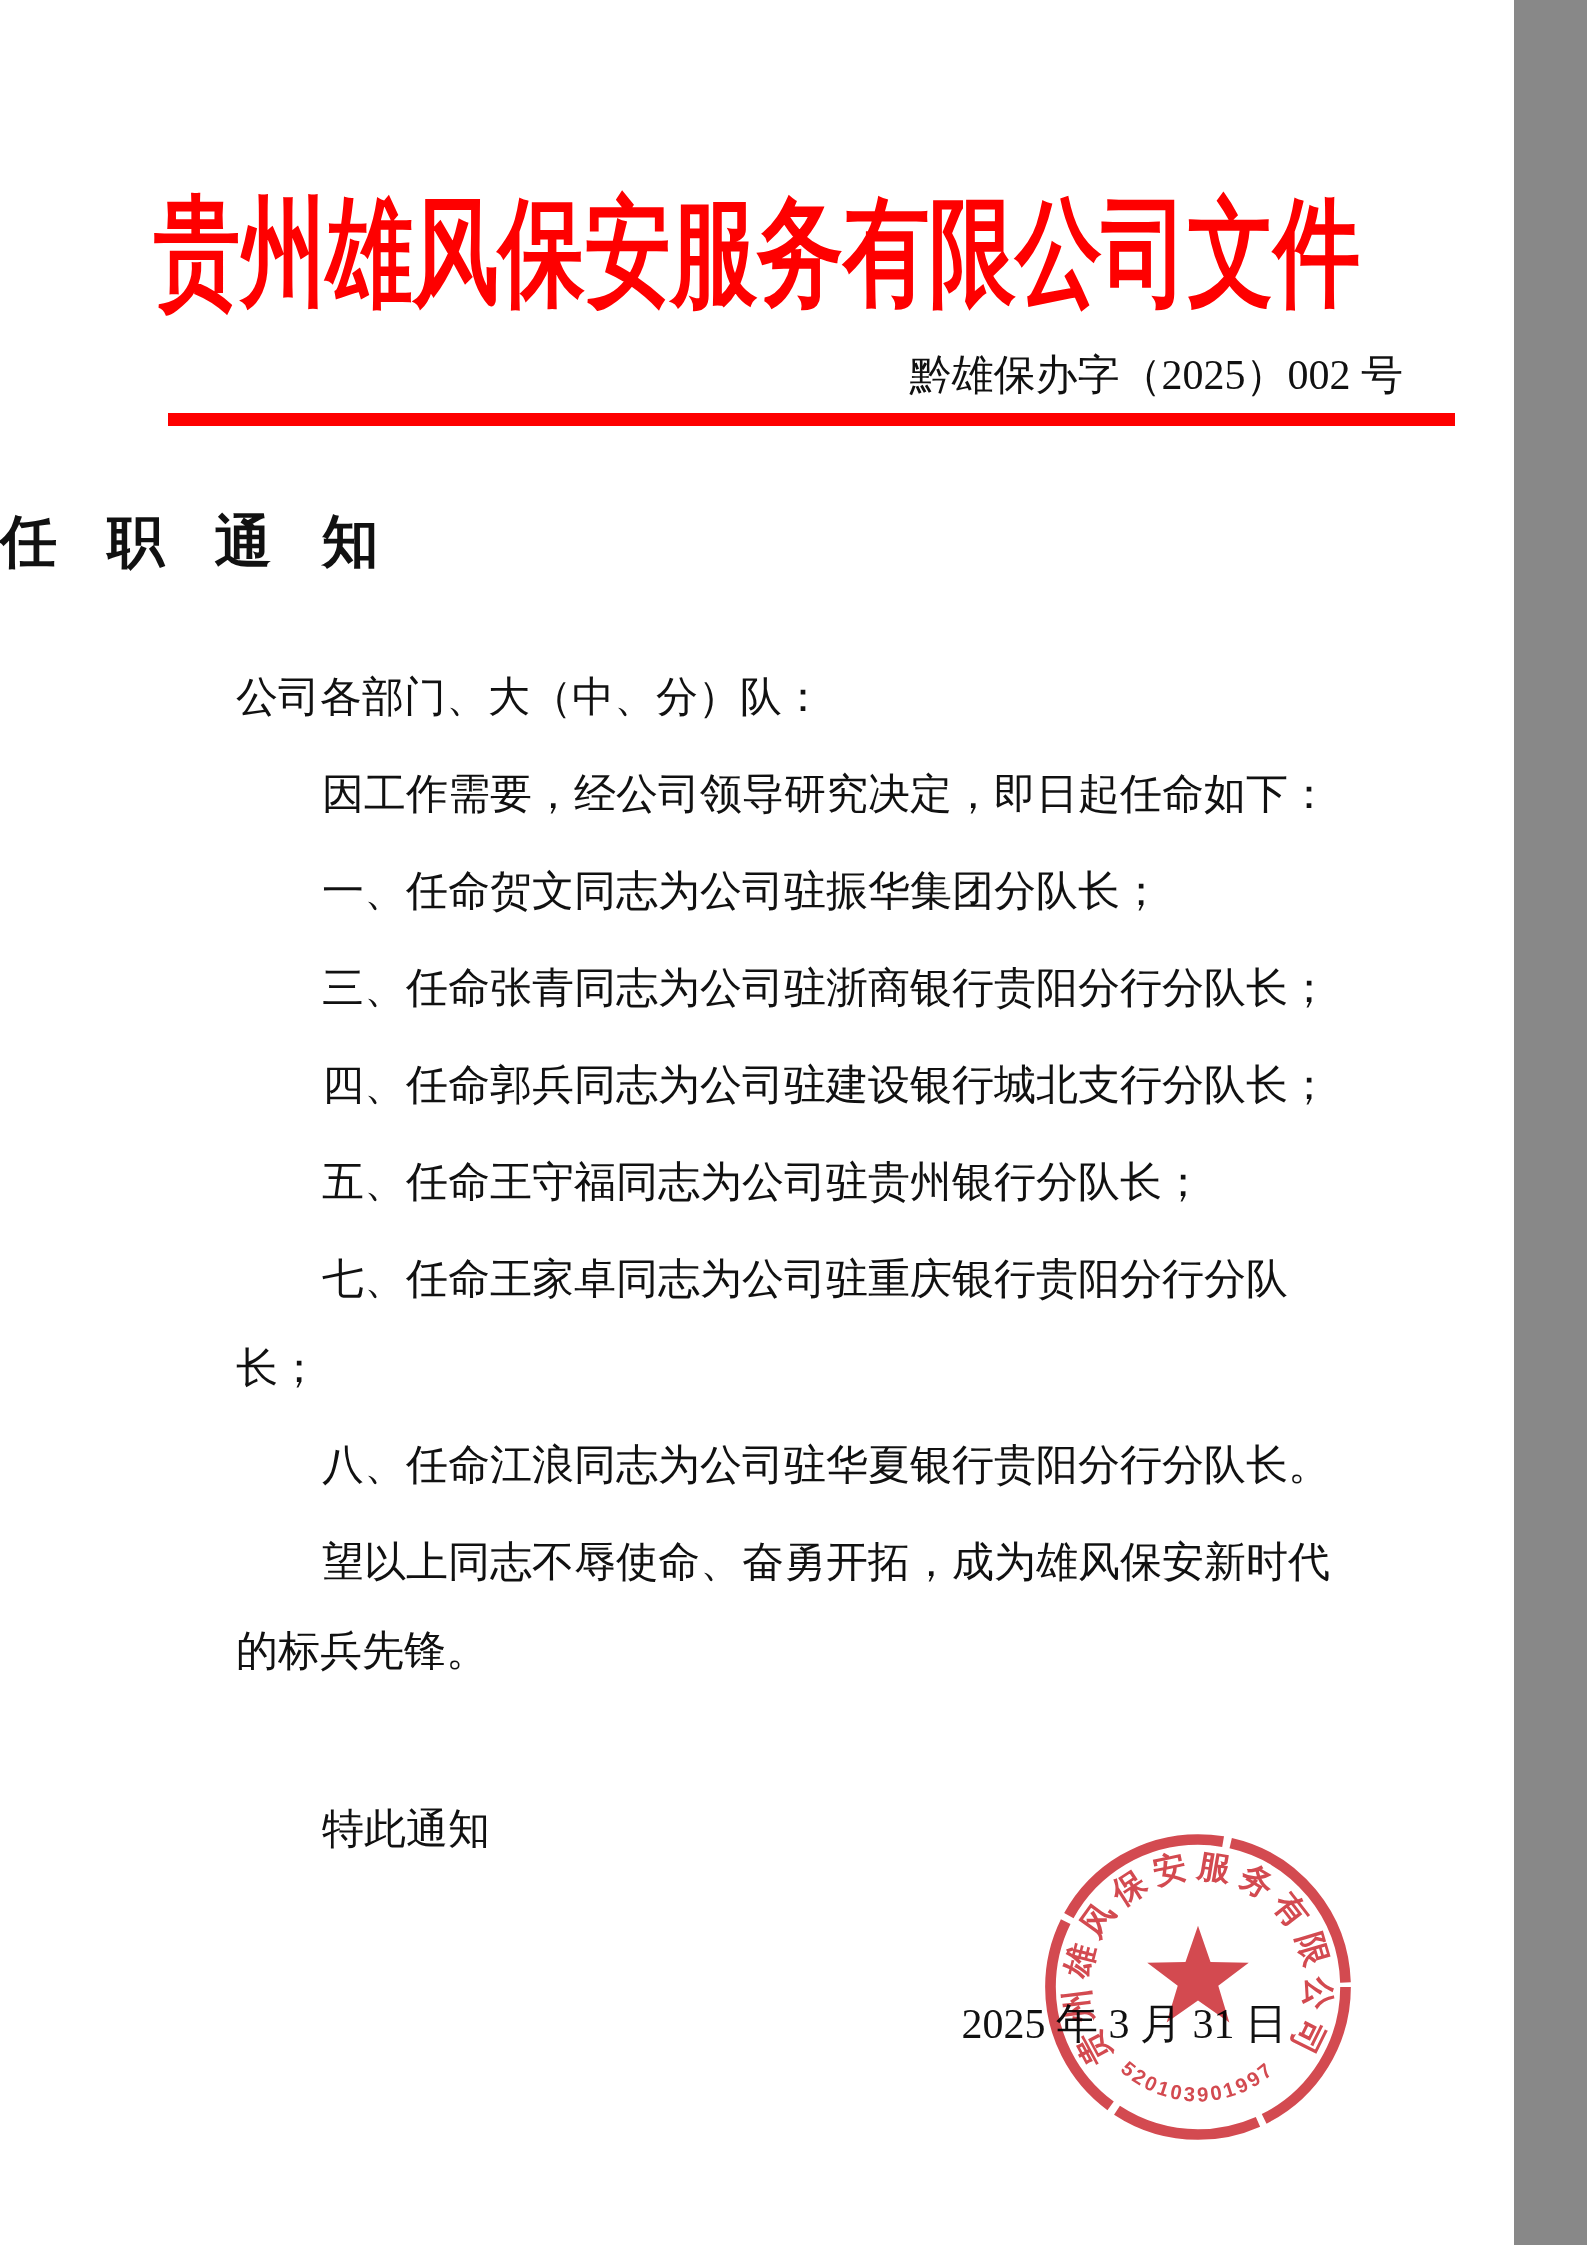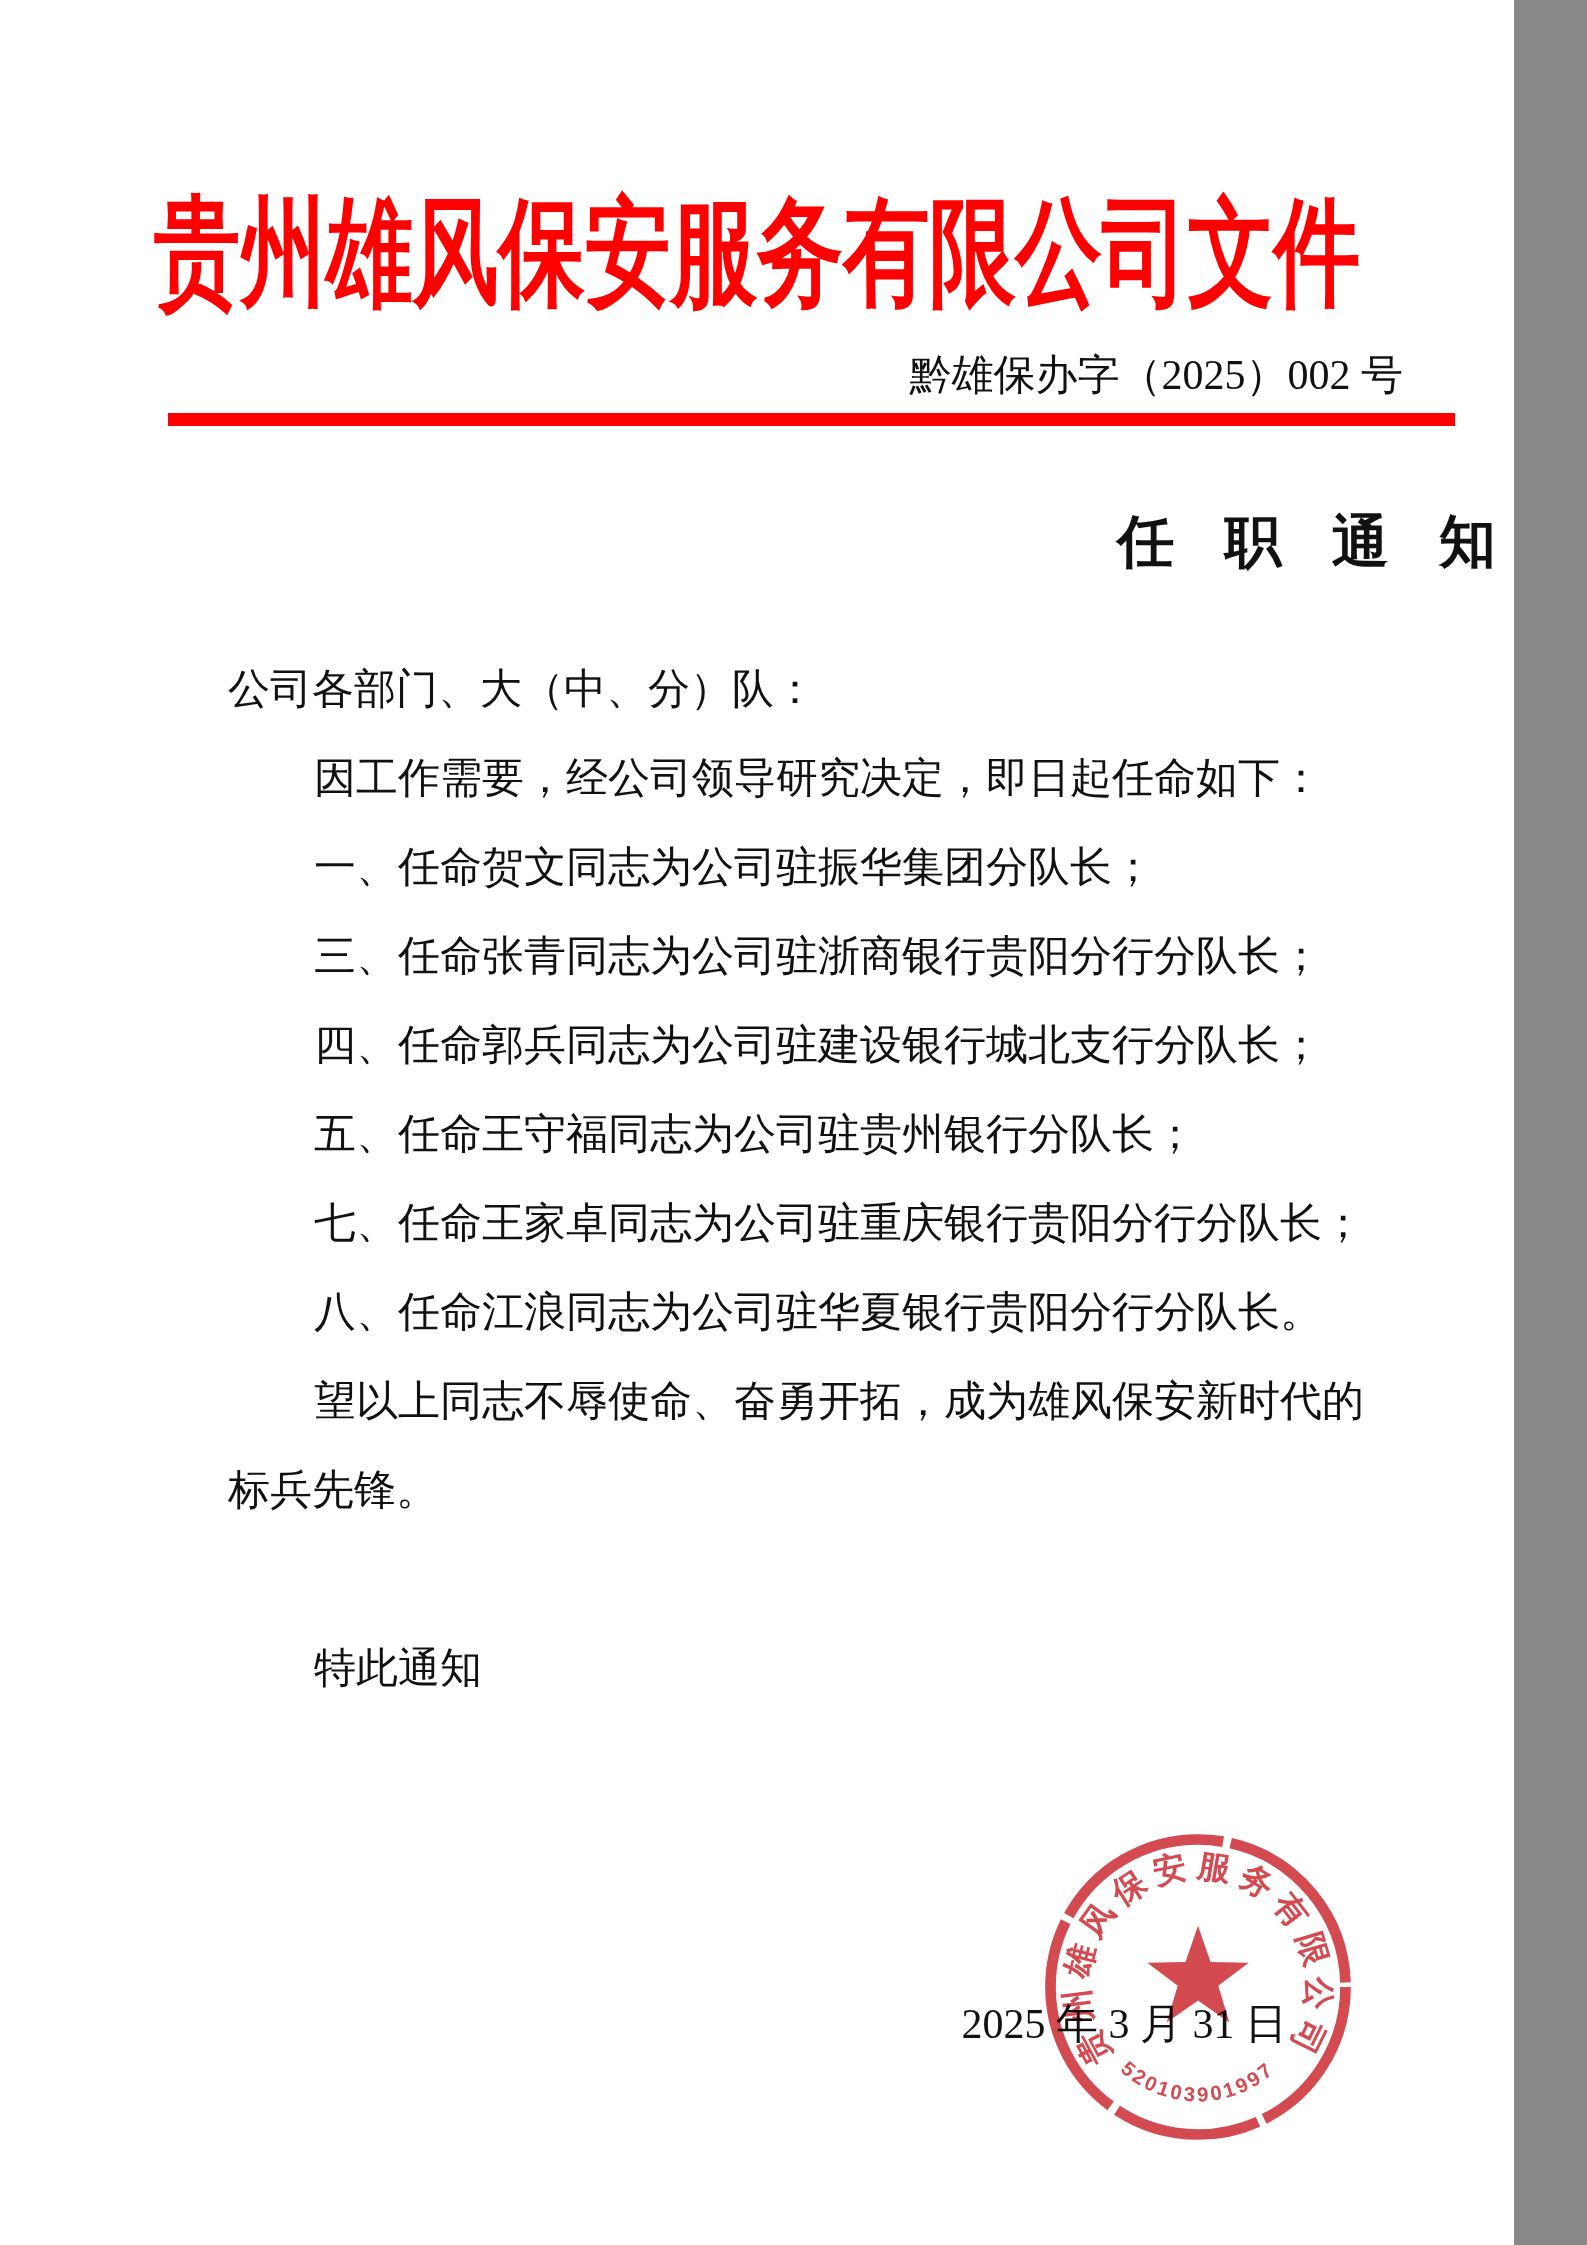--- a/index.html
+++ b/index.html
@@ -30,35 +30,35 @@
     line-height:1.2;
   }
   .red-rule{
     position:absolute;
     left:168px;top:413px;
     width:1287px;height:13px;
   }
   .notice-title{
     position:absolute;
     top:511px;left:0;width:100%;
-    text-align:right;
+    text-align:left;
     font-size:57px;
     font-weight:bold;
     letter-spacing:18px;
     line-height:1.1;
   }
   .body-block{
     position:absolute;
     left:228px;top:645px;
     width:1145px;
     font-size:42px;
     line-height:89px;
     text-align:left;
   }
-  .para{margin:0;padding:0;}
+  .para{margin:8px;padding:0;}
   .para.indent{text-indent:86px;}
   .closing{margin-top:89px;text-indent:86px;}
   .date-line{
     position:absolute;
     top:2003px;right:227px;
     font-size:42px;
     line-height:1;
     white-space:nowrap;
   }
   .stamp{

